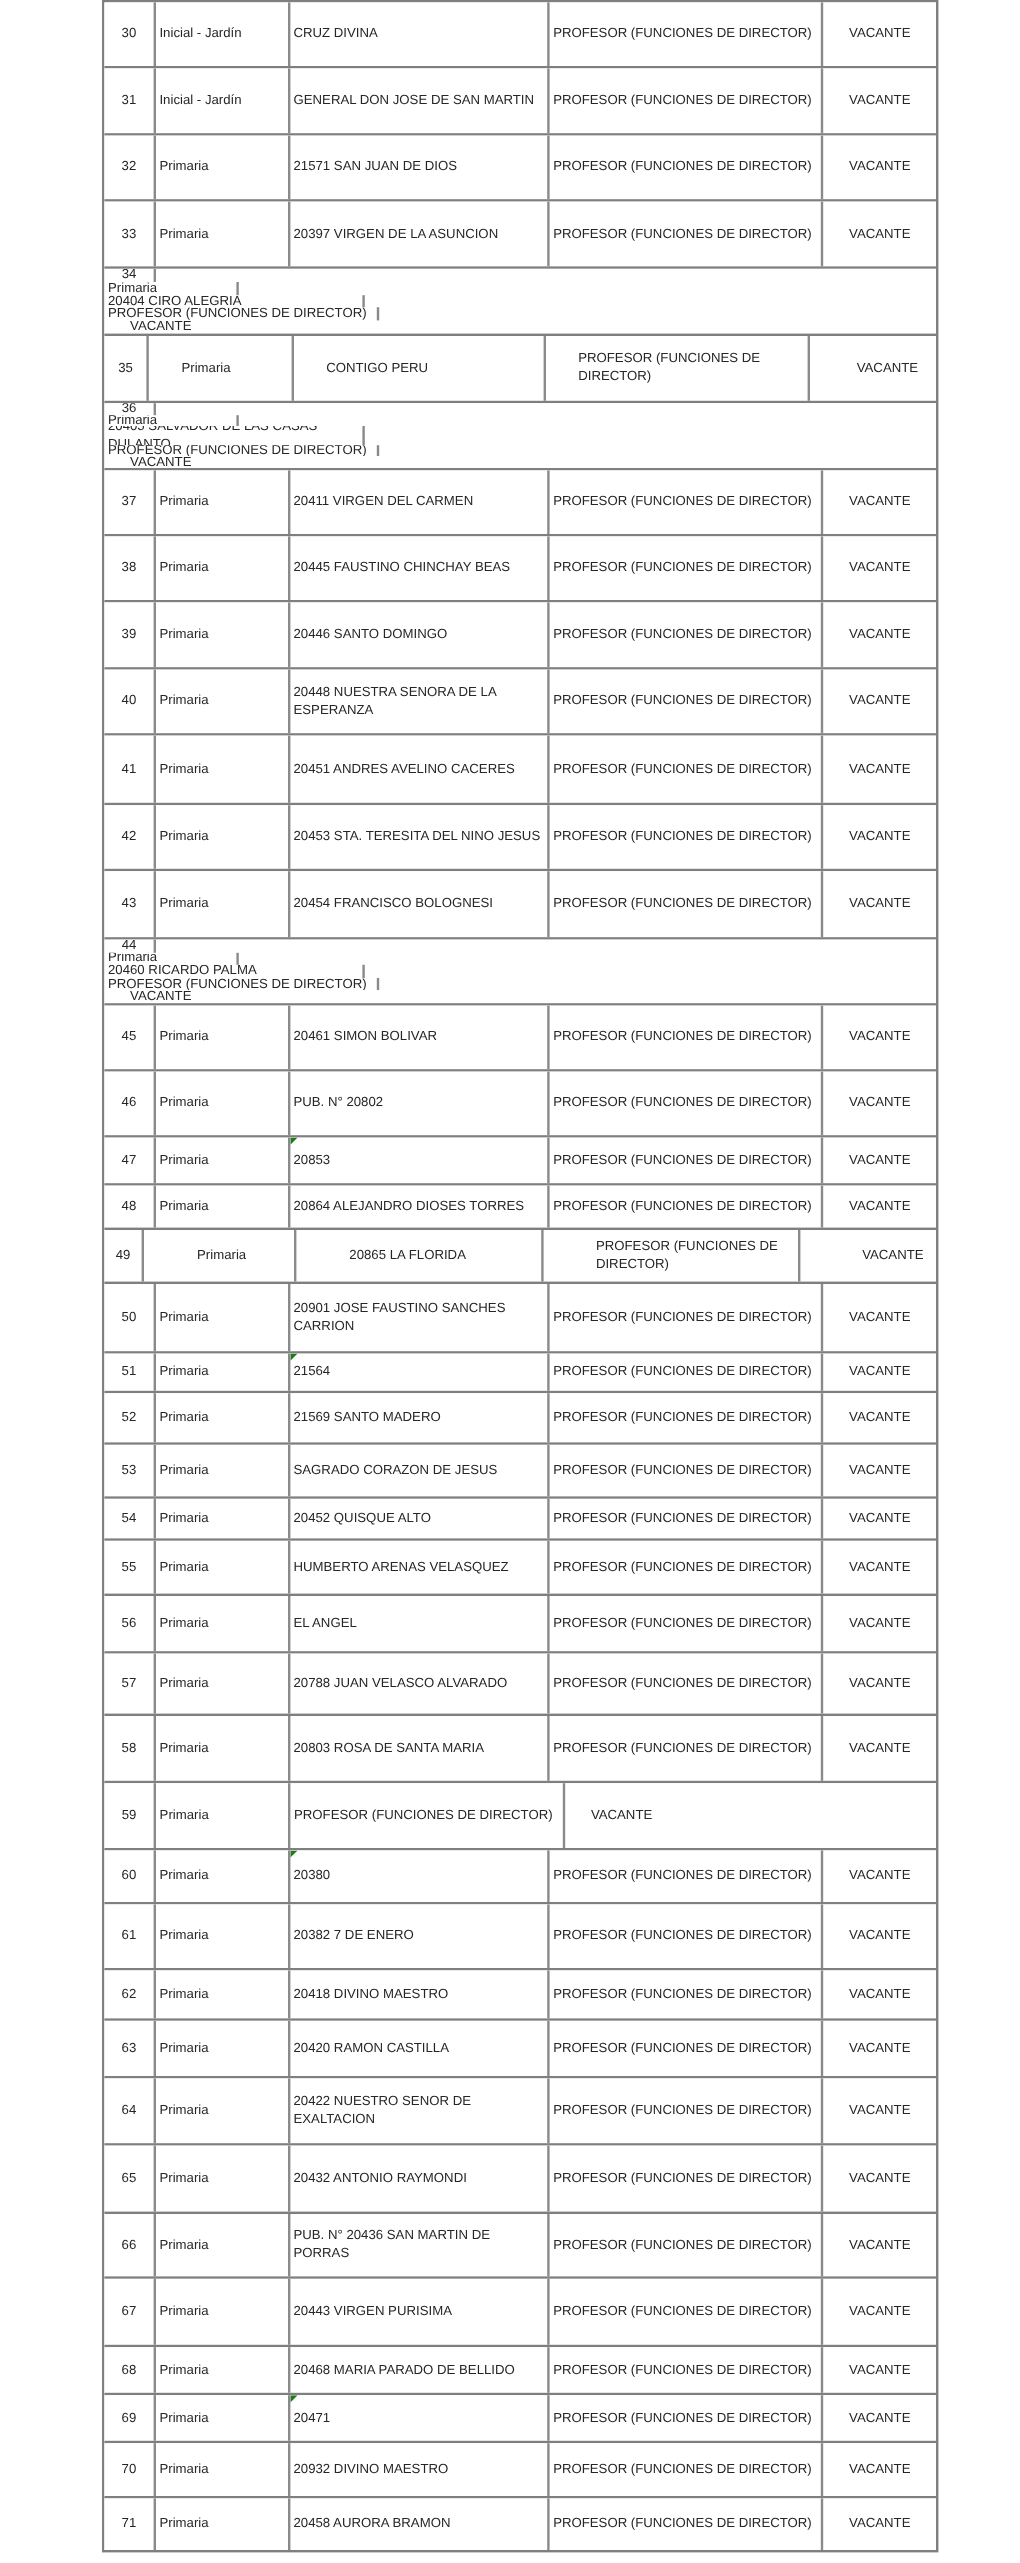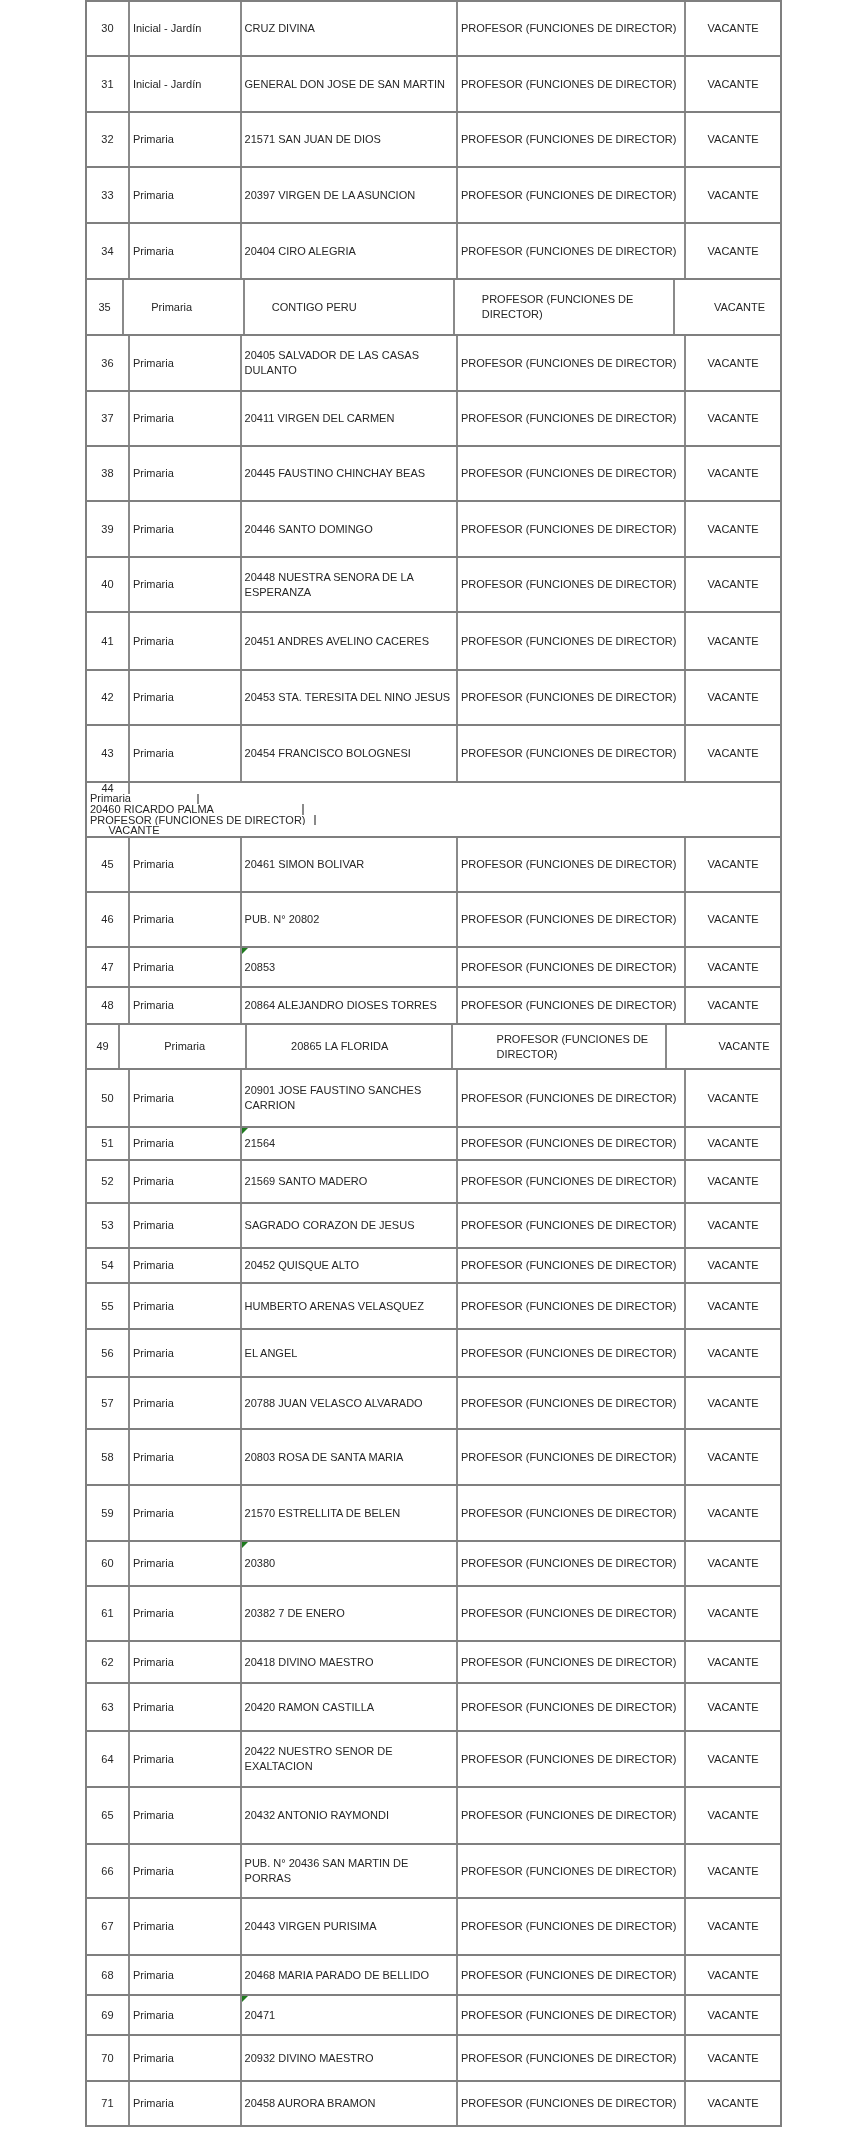--- a/index.html
+++ b/index.html
@@ -107,41 +107,41 @@
       <div class="row" style="height: 56px;">
     <div class="cell c-num">33</div>
     <div class="cell c-level">Primaria</div>
     <div class="cell c-school">
 
       <span>20397 VIRGEN DE LA ASUNCION</span>
     </div>
     <div class="cell c-pos">PROFESOR (FUNCIONES DE DIRECTOR)</div>
     <div class="cell c-status">VACANTE</div>
   </div>
-      <div class="row" style="height: 56px;">
+      <div class="row" style="height: 56px; flex-direction: column;">
     <div class="cell c-num">34</div>
     <div class="cell c-level">Primaria</div>
     <div class="cell c-school">
 
       <span>20404 CIRO ALEGRIA</span>
     </div>
     <div class="cell c-pos">PROFESOR (FUNCIONES DE DIRECTOR)</div>
     <div class="cell c-status">VACANTE</div>
   </div>
       <div class="row" style="height: 56px; gap: 24px;">
     <div class="cell c-num">35</div>
     <div class="cell c-level">Primaria</div>
     <div class="cell c-school">
 
       <span>CONTIGO PERU</span>
     </div>
     <div class="cell c-pos">PROFESOR (FUNCIONES DE DIRECTOR)</div>
     <div class="cell c-status">VACANTE</div>
   </div>
-      <div class="row" style="height: 56px;">
+      <div class="row" style="height: 56px; flex-direction: column;">
     <div class="cell c-num">36</div>
     <div class="cell c-level">Primaria</div>
     <div class="cell c-school">
 
       <span>20405 SALVADOR DE LAS CASAS DULANTO</span>
     </div>
     <div class="cell c-pos">PROFESOR (FUNCIONES DE DIRECTOR)</div>
     <div class="cell c-status">VACANTE</div>
   </div>
       <div class="row" style="height: 55px;">
@@ -360,24 +360,20 @@
     <div class="cell c-school">
 
       <span>20803 ROSA DE SANTA MARIA</span>
     </div>
     <div class="cell c-pos">PROFESOR (FUNCIONES DE DIRECTOR)</div>
     <div class="cell c-status">VACANTE</div>
   </div>
       <div class="row" style="height: 56px;">
     <div class="cell c-num">59</div>
     <div class="cell c-level">Primaria</div>
-    <div class="cell c-school">
-
-      <span>21570 ESTRELLITA DE BELEN</span>
-    </div>
     <div class="cell c-pos">PROFESOR (FUNCIONES DE DIRECTOR)</div>
     <div class="cell c-status">VACANTE</div>
   </div>
       <div class="row" style="height: 45px;">
     <div class="cell c-num">60</div>
     <div class="cell c-level">Primaria</div>
     <div class="cell c-school">
       <span class="marker"></span>
       <span>20380</span>
     </div>

